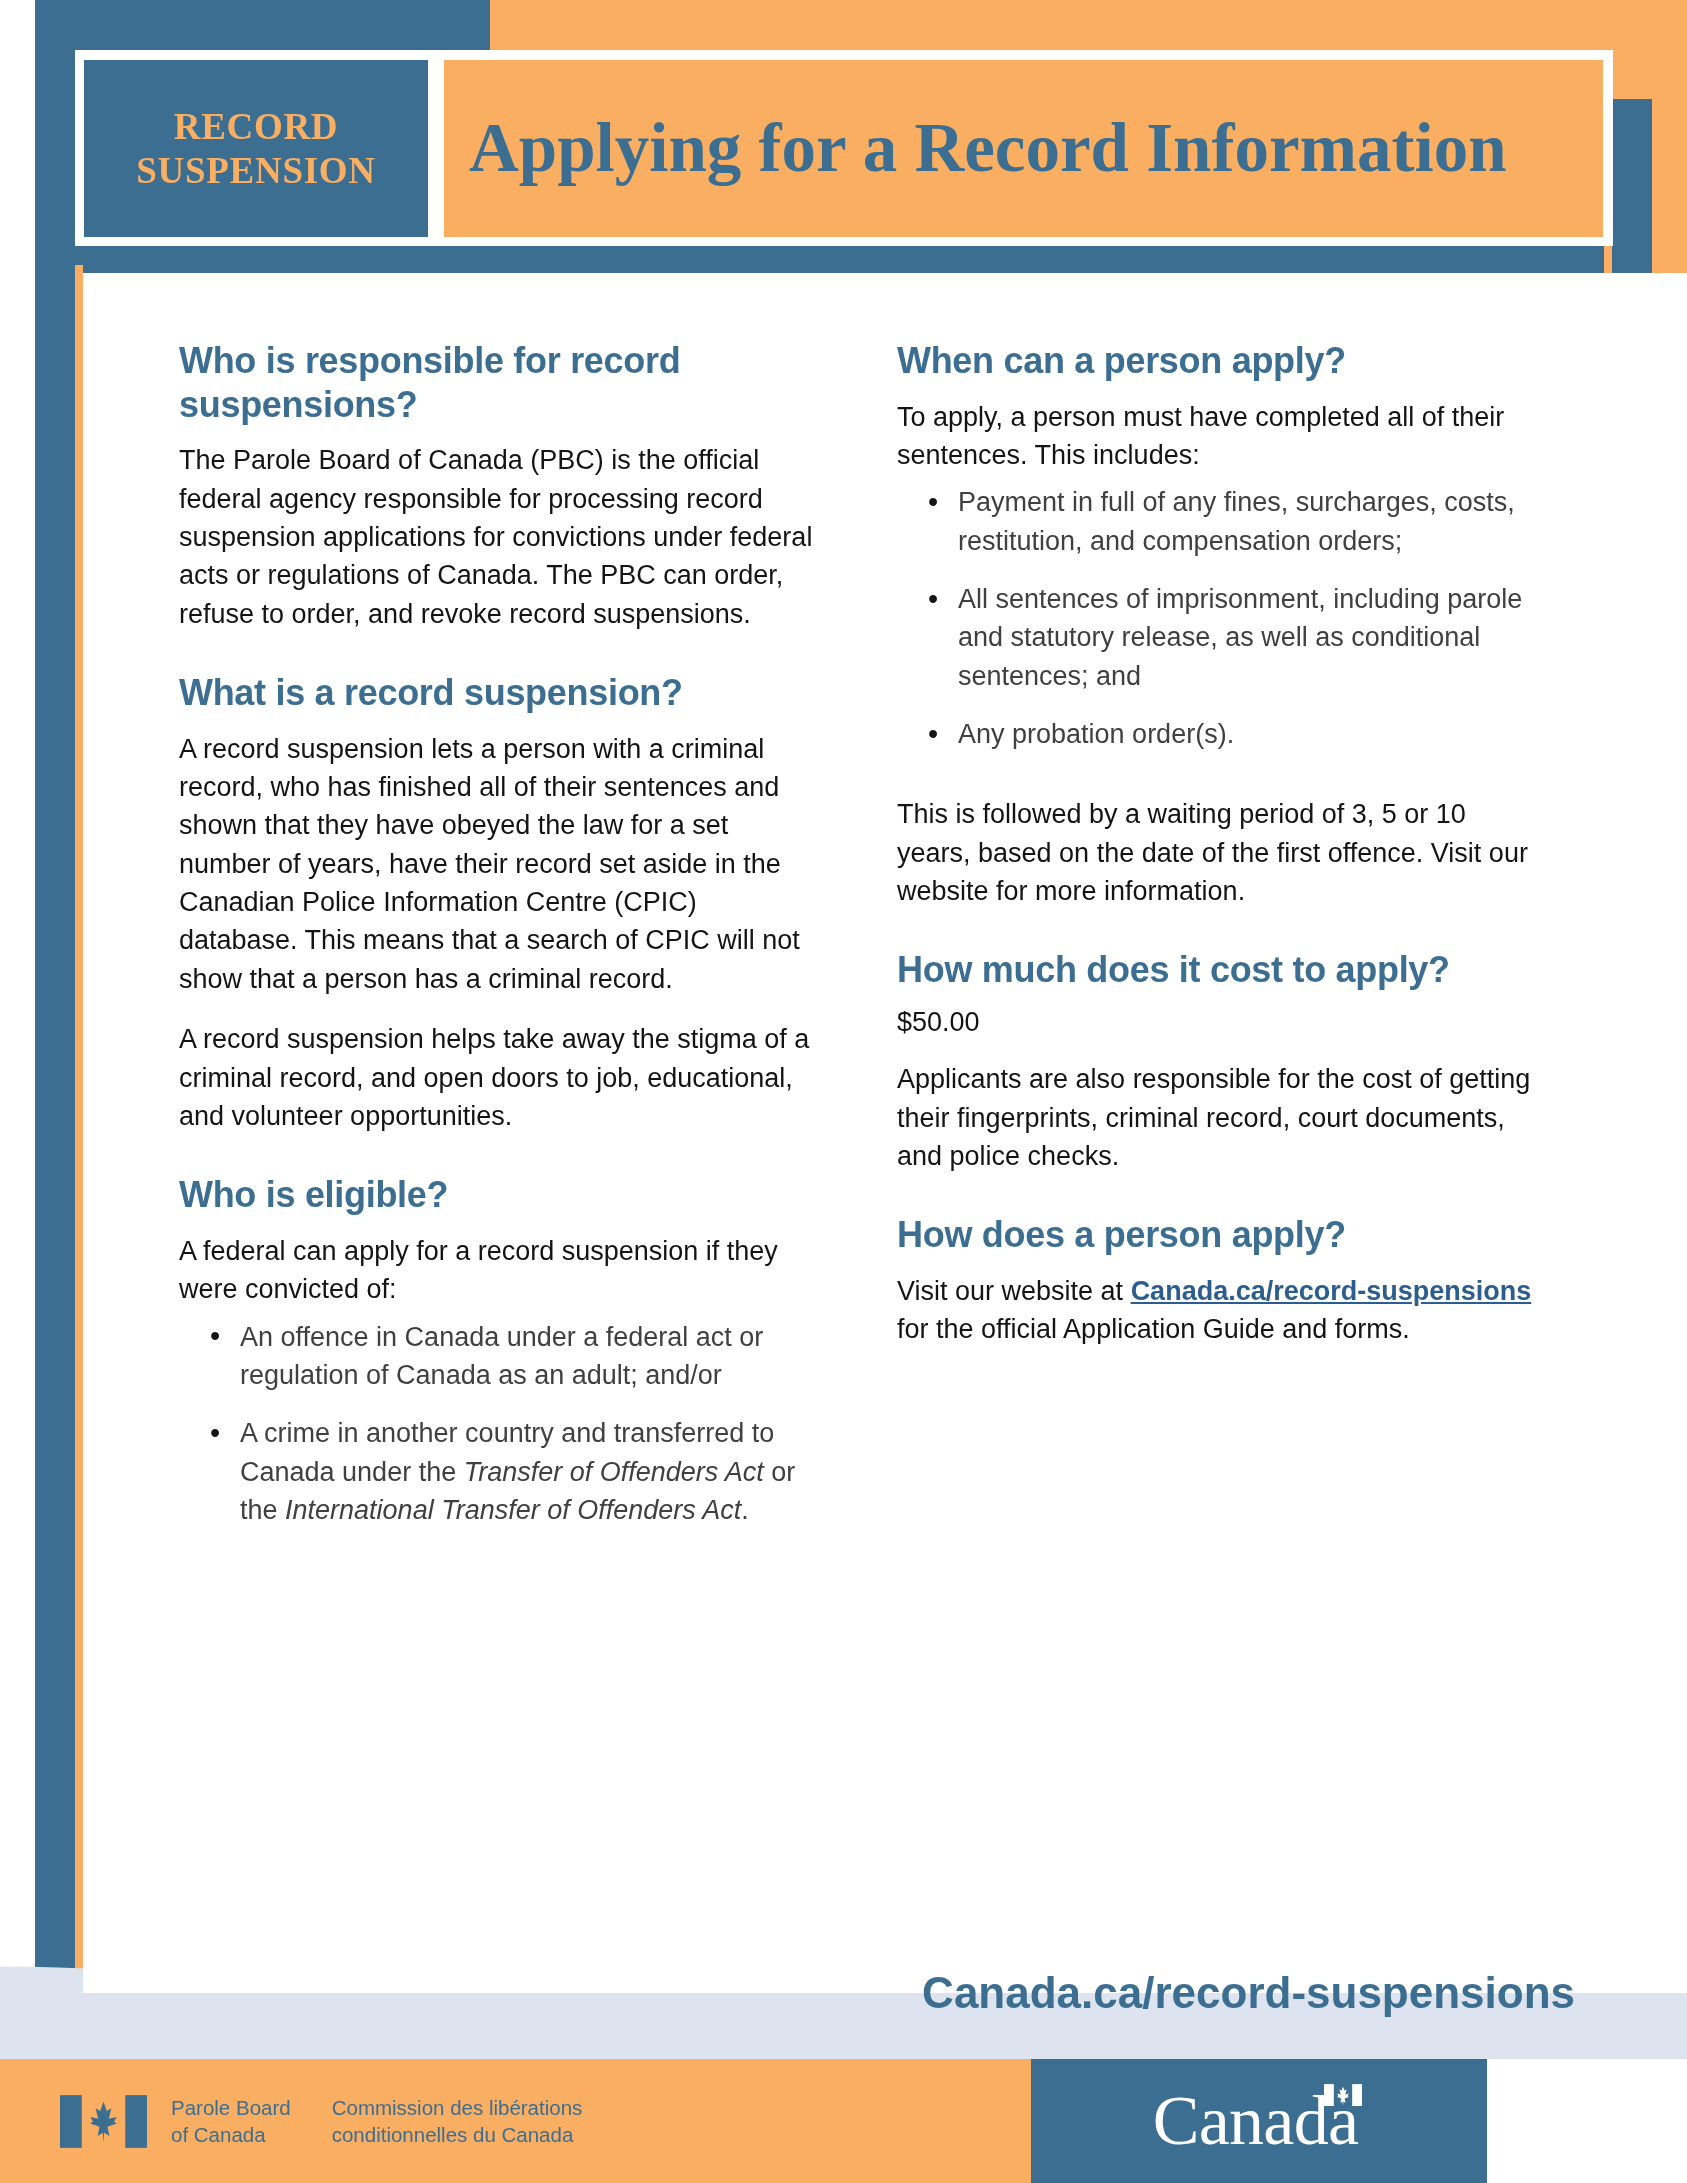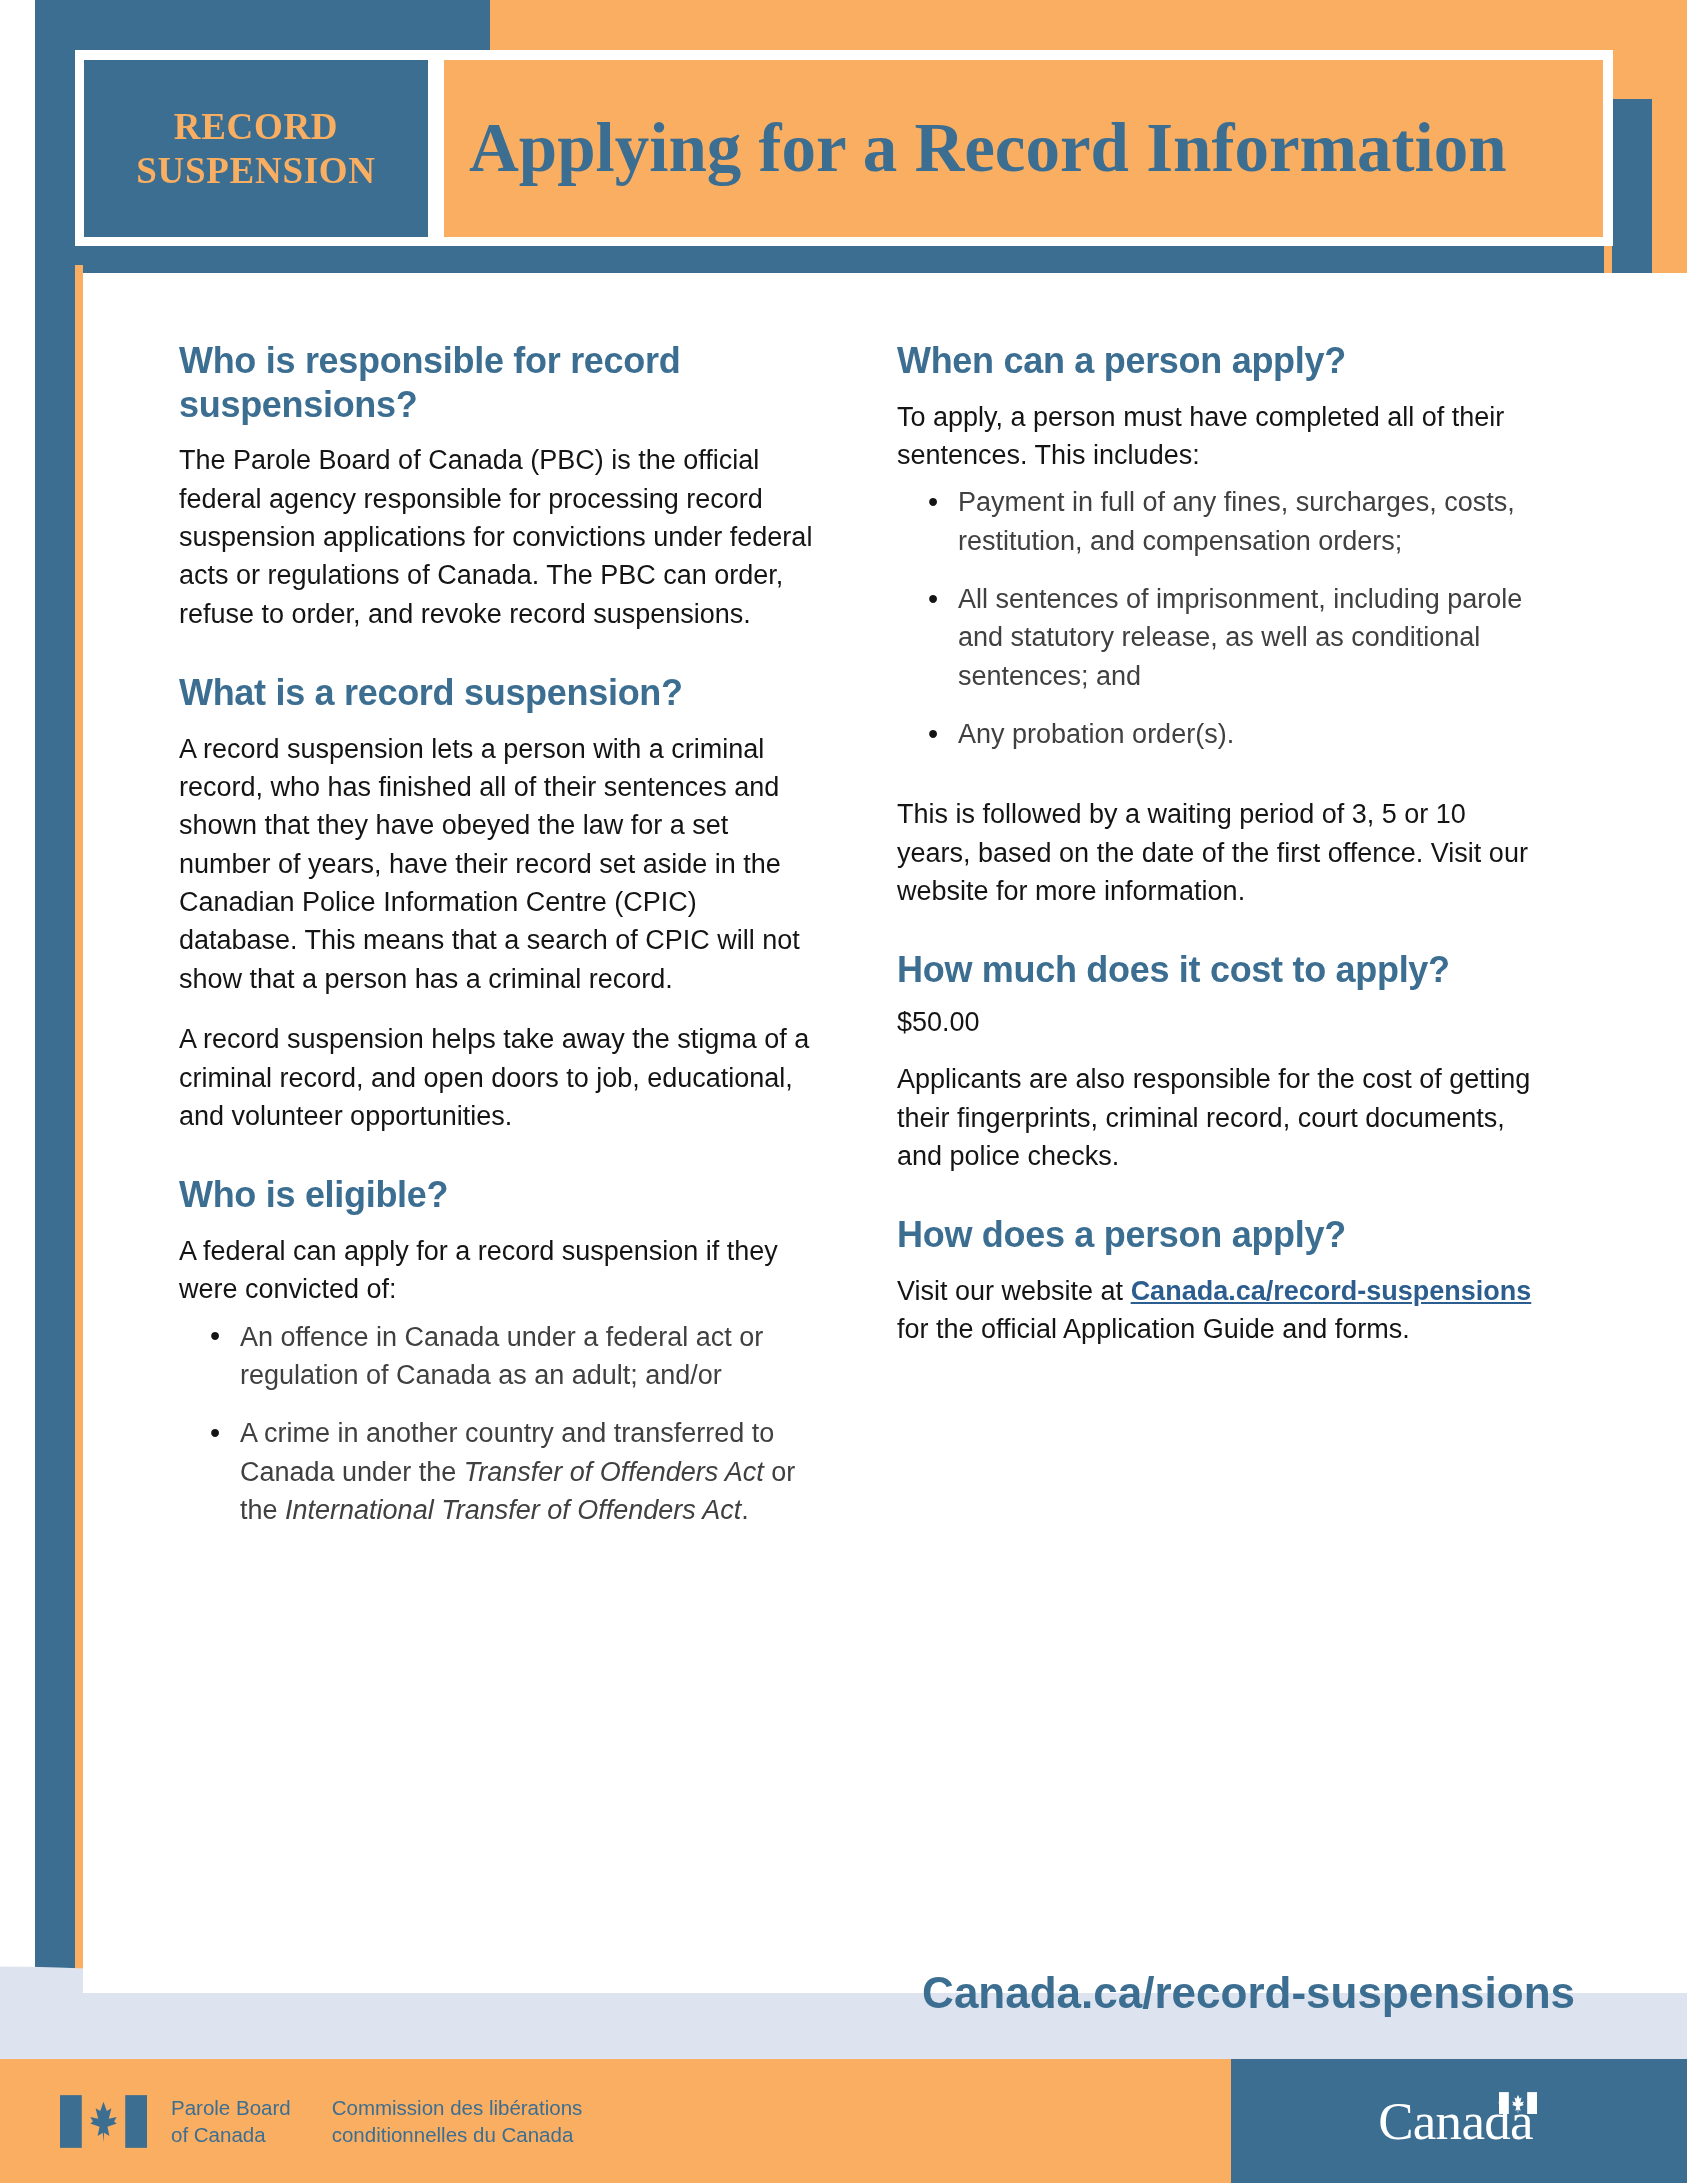--- a/index.html
+++ b/index.html
@@ -229,21 +229,21 @@
     color: #3C6E91;
     font-size: 44px;
     font-weight: bold;
     z-index: 5;
   }
 
   .footer-bar {
     position: absolute;
     left: 0;
     bottom: 0;
-    width: 1687px;
+    width: 1487px;
     height: 124px;
     z-index: 6;
     display: flex;
     border-radius: 9px;
   }
   .footer-left {
     flex: 1;
     background: #F9AE62;
     display: flex;
     align-items: center;
@@ -276,21 +276,21 @@
     font-weight: normal;
     white-space: pre-line;
   }
   .fip-text span { display: block; }
 
   .wordmark {
     display: flex;
     align-items: flex-end;
     color: #ffffff;
     font-family: "Liberation Serif", serif;
-    font-size: 53px;
+    font-size: 70px;
     line-height: 0.95;
     letter-spacing: -0.7px;
     position: relative;
   }
   .wordmark .wm-flag {
     position: absolute;
     right: -4px;
     top: -4px;
   }
 </style>

